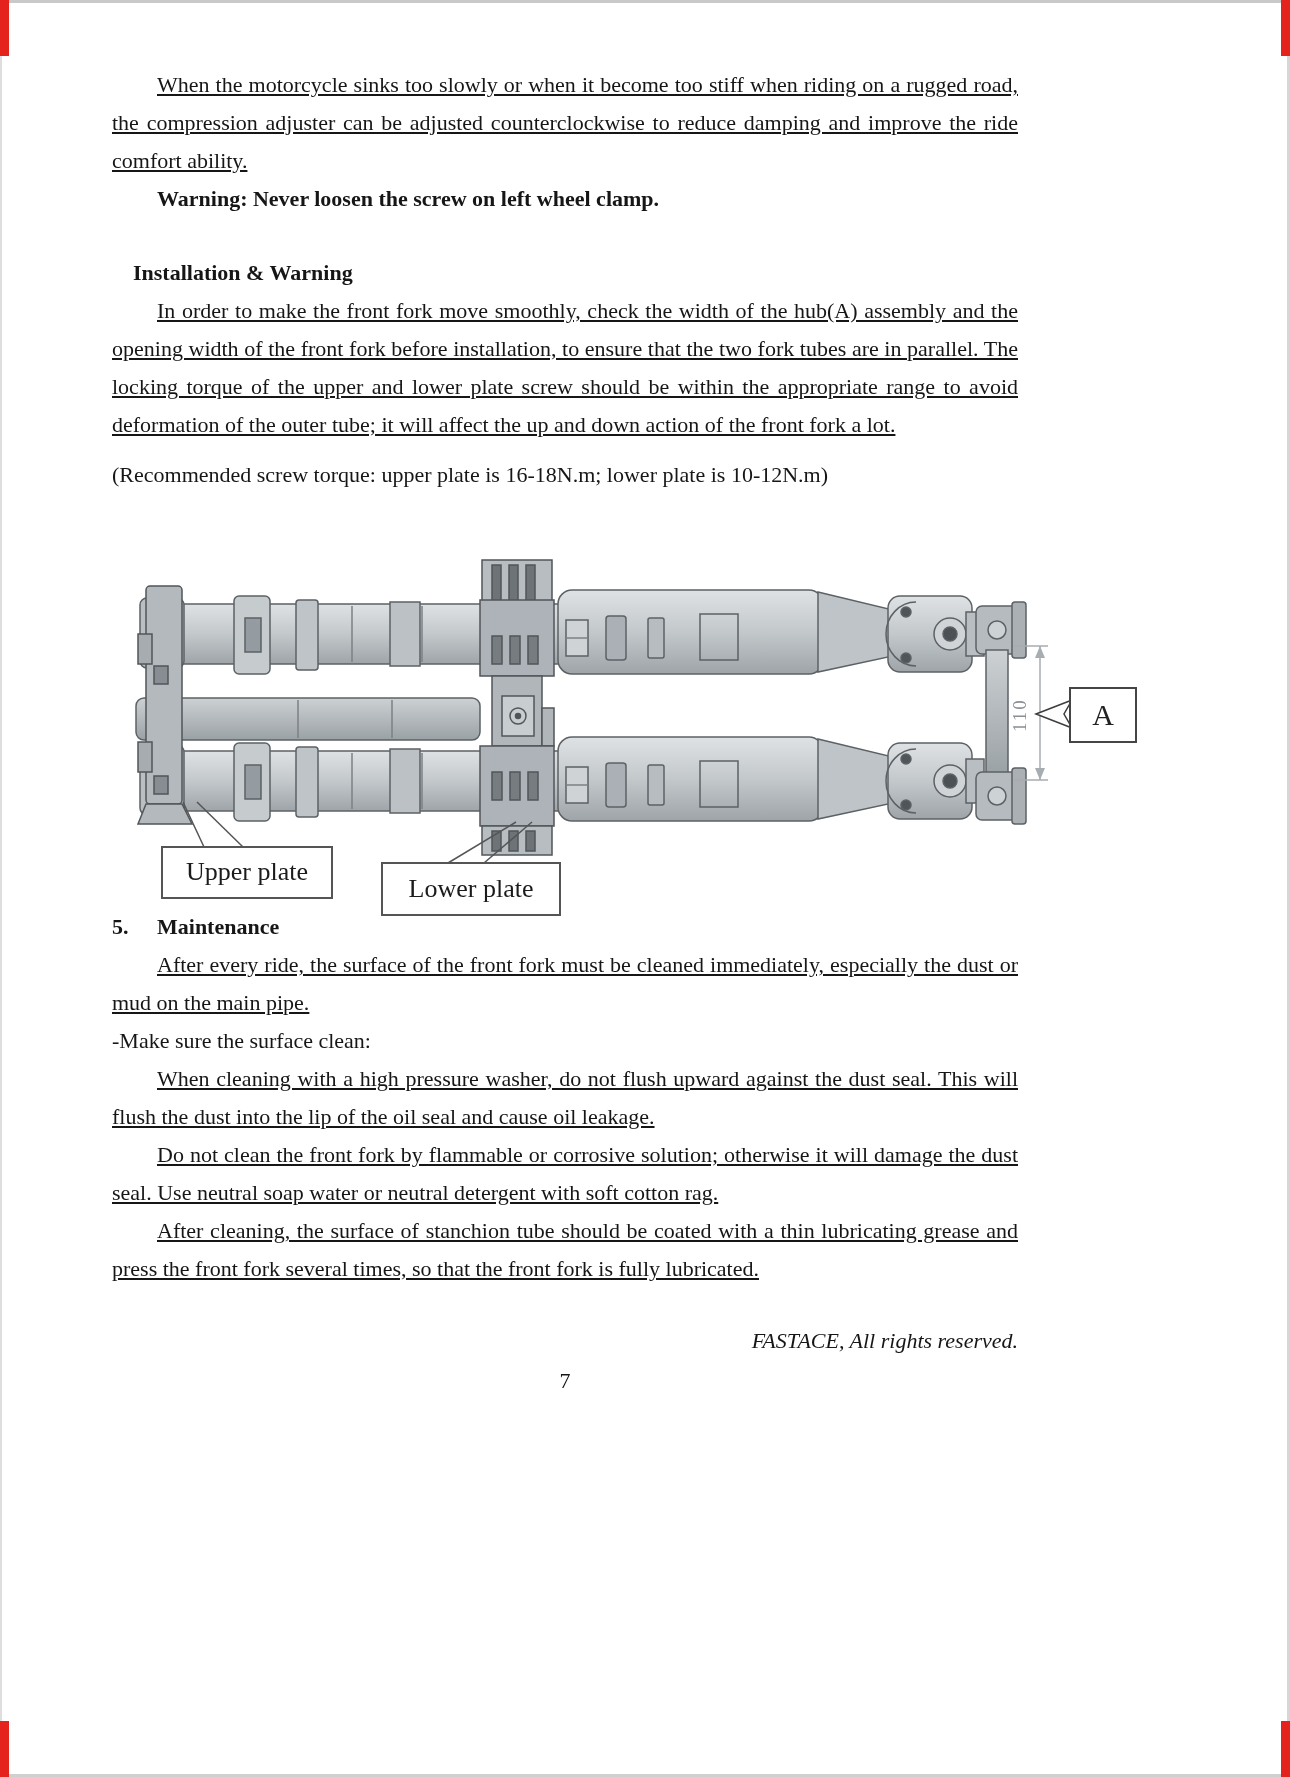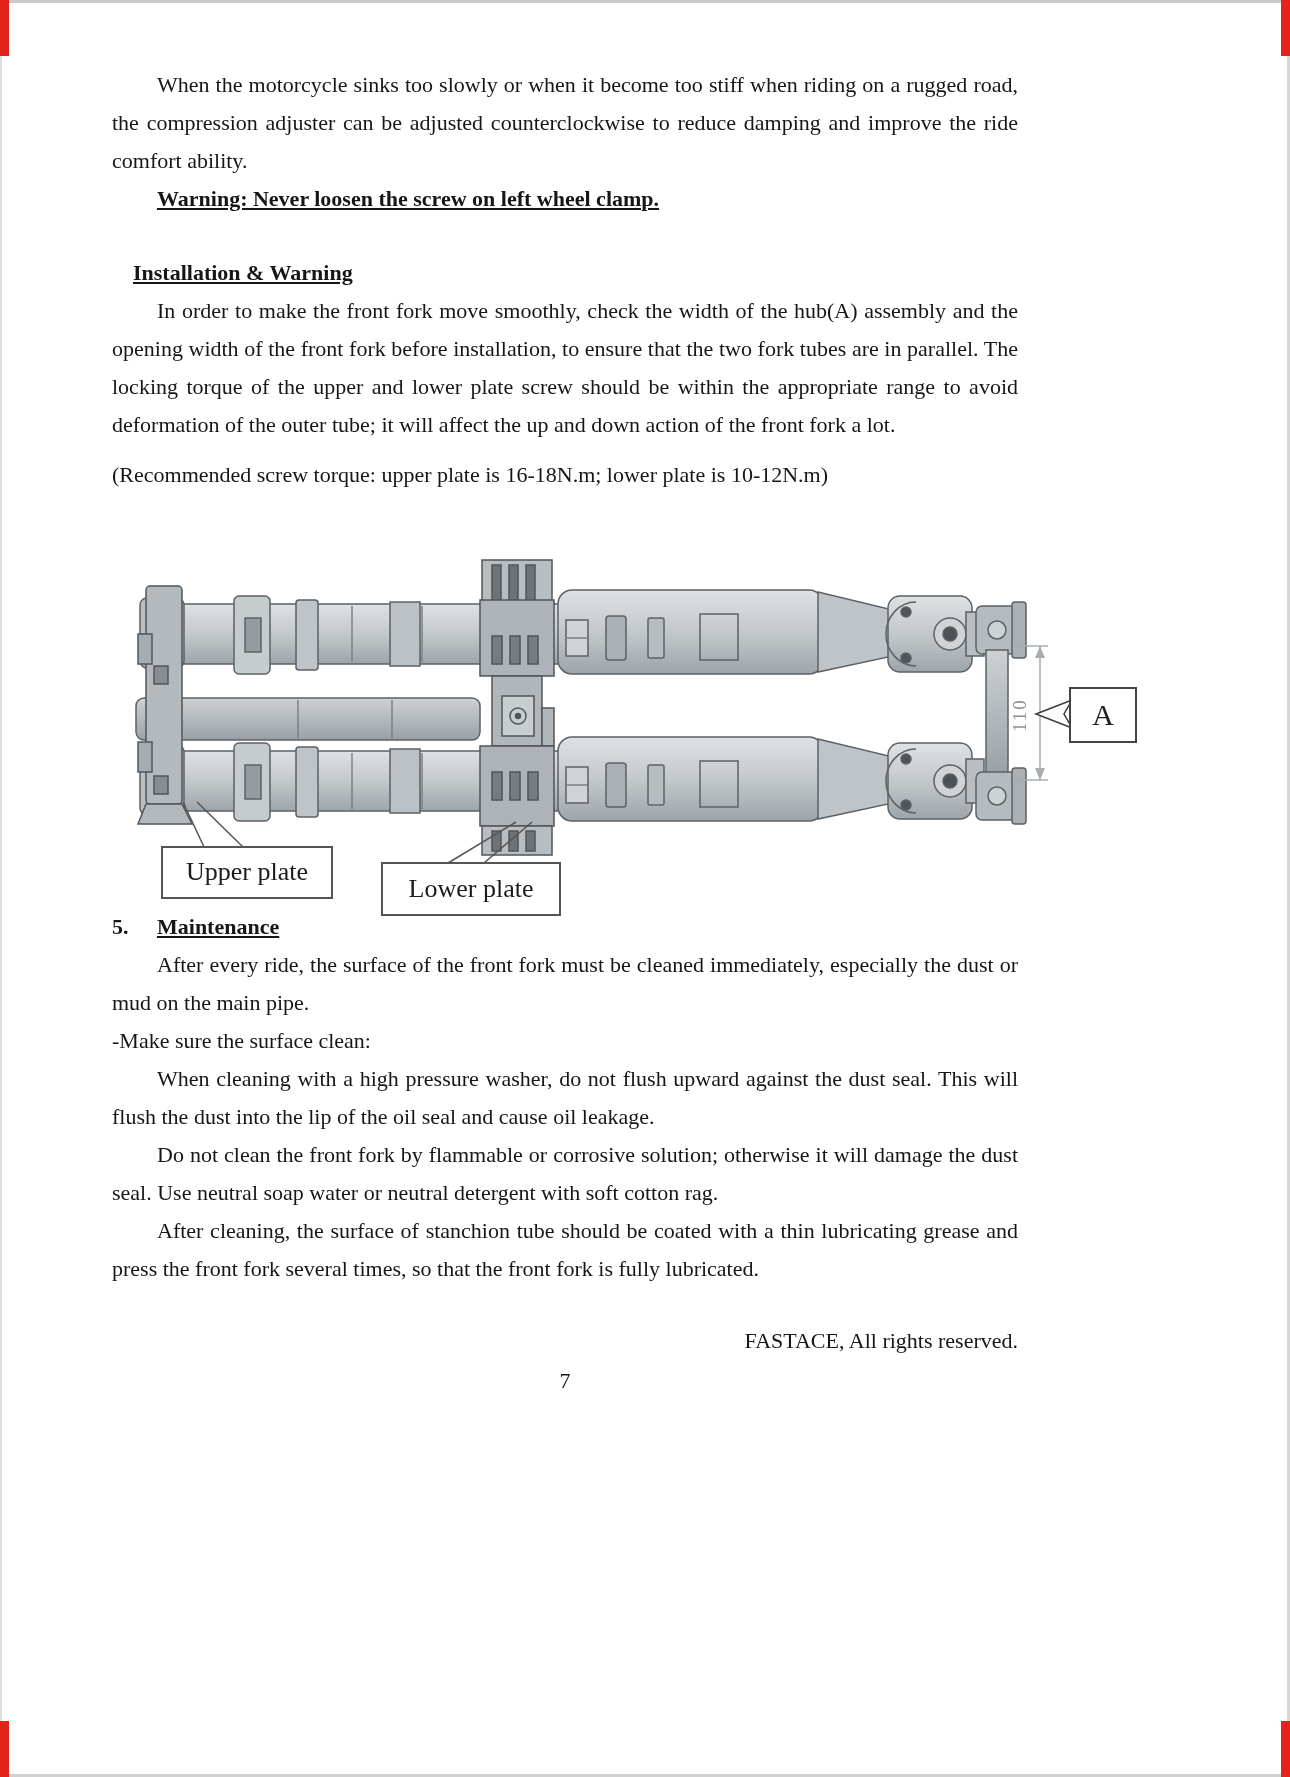--- a/index.html
+++ b/index.html
@@ -20,28 +20,28 @@
   .corner-mark.tl{left:0;top:0;}
   .corner-mark.bl{left:0;bottom:0;}
   .corner-mark.tr{right:0;top:0;}
   .corner-mark.br{right:0;bottom:0;}
 
   .content{
     position:absolute;left:112px;top:66px;width:906px;
     font-size:22px;line-height:38px;
   }
   .para{text-align:justify;margin:0;}
-  .indent{text-indent:45px;}
-  .bold{font-weight:bold;text-decoration:underline;}
+  .indent{text-indent:45px;text-decoration:underline;}
+  .bold{font-weight:bold;}
   .spacer36{height:36px;}
   .spacer12{height:12px;}
   .diagram-spacer{height:414px;}
   .heading-row{display:flex;margin:0;}
   .heading-num{width:45px;font-weight:bold;}
-  .footer-line{text-align:right;margin-top:34px;}
+  .footer-line{text-align:right;font-style:italic;margin-top:34px;}
   .page-num{text-align:center;margin-top:2px;}
 
   svg.fork{position:absolute;left:0;top:546px;}
   svg text{font-family:"Liberation Serif","DejaVu Serif",serif;}
 </style>
 </head>
 <body>
 
 <div class="edge-top"></div>
 <div class="edge-left"></div>

